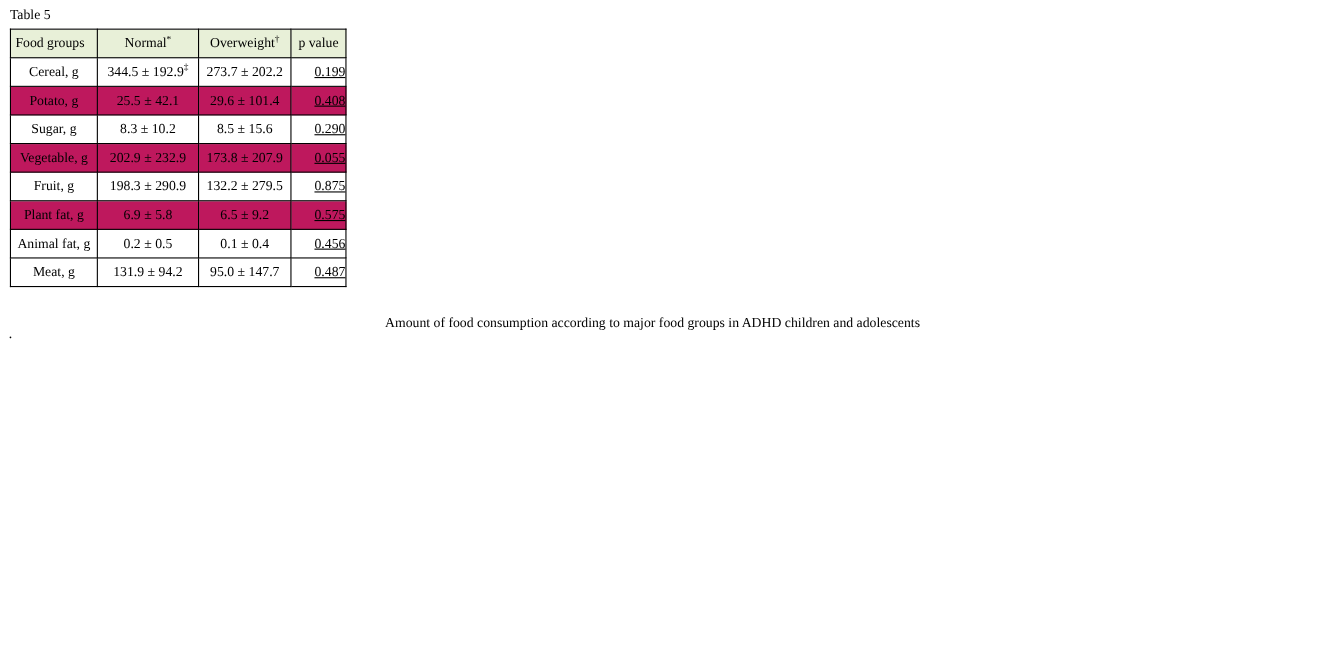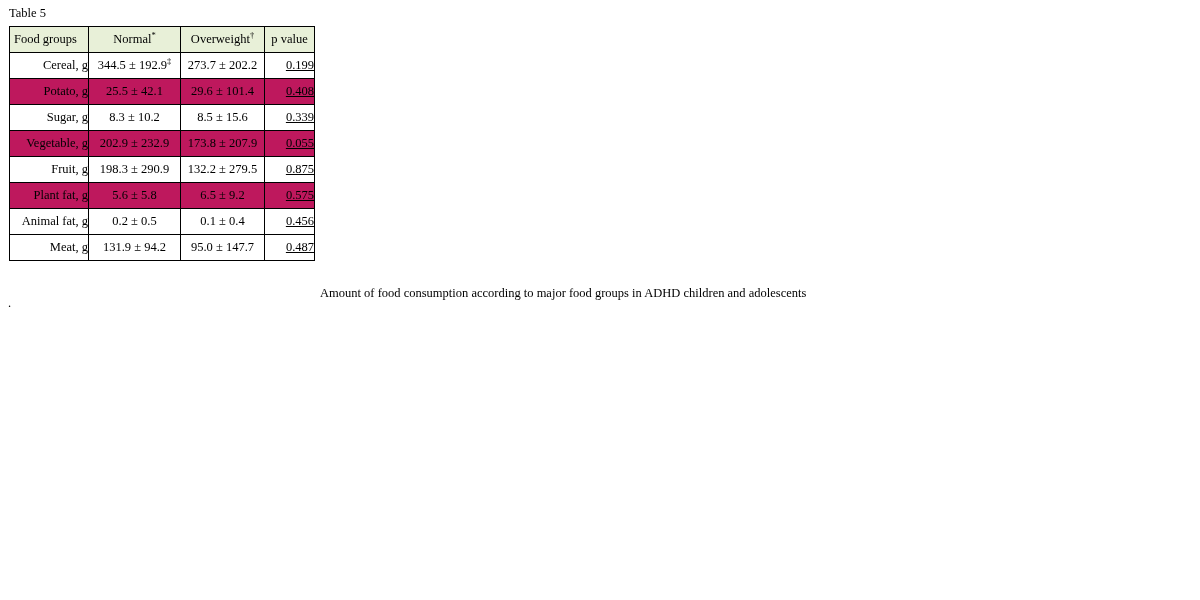--- a/index.html
+++ b/index.html
@@ -55,21 +55,21 @@
     background: #e8f0d8;
     text-align: center;
     height: 26px;
   }
   thead th.left { text-align: left; padding-left: 4px; }
 
   tbody tr.shaded td { background: #be185d; }
   tbody tr.plain td { background: #ffffff; }
 
   td.group {
-    text-align: right;
+    text-align: center;
     padding-left: 4px;
     margin-left: 37px;
   }
   td.num {
     text-align: center;
   }
   td.pval {
     text-align: right;
     padding-right: 6px;
     text-decoration: underline;
@@ -80,21 +80,21 @@
     line-height: 0;
   }
   #trailing-dot {
     position: absolute;
     left: 8px;
     top: 296px;
     font-size: 12.5px;
   }
   #caption {
     position: absolute;
-    left: 320px;
+    left: 350px;
     top: 286px;
     font-size: 12.5px;
     font-family: "Liberation Serif", serif;
     white-space: nowrap;
   }
 </style>
 </head>
 <body>
 
 <div id="table-label">Table 5</div>
@@ -125,37 +125,37 @@
       <tr class="shaded">
         <td class="group">Potato, g</td>
         <td class="num">25.5 ± 42.1</td>
         <td class="num">29.6 ± 101.4</td>
         <td class="pval">0.408</td>
       </tr>
       <tr class="plain">
         <td class="group">Sugar, g</td>
         <td class="num">8.3 ± 10.2</td>
         <td class="num">8.5 ± 15.6</td>
-        <td class="pval">0.339</td>
+        <td class="pval">0.290</td>
       </tr>
       <tr class="shaded">
         <td class="group">Vegetable, g</td>
         <td class="num">202.9 ± 232.9</td>
         <td class="num">173.8 ± 207.9</td>
         <td class="pval">0.055</td>
       </tr>
       <tr class="plain">
         <td class="group">Fruit, g</td>
         <td class="num">198.3 ± 290.9</td>
         <td class="num">132.2 ± 279.5</td>
         <td class="pval">0.875</td>
       </tr>
       <tr class="shaded">
         <td class="group">Plant fat, g</td>
-        <td class="num">5.6 ± 5.8</td>
+        <td class="num">6.9 ± 5.8</td>
         <td class="num">6.5 ± 9.2</td>
         <td class="pval">0.575</td>
       </tr>
       <tr class="plain">
         <td class="group">Animal fat, g</td>
         <td class="num">0.2 ± 0.5</td>
         <td class="num">0.1 ± 0.4</td>
         <td class="pval">0.456</td>
       </tr>
       <tr class="plain">

